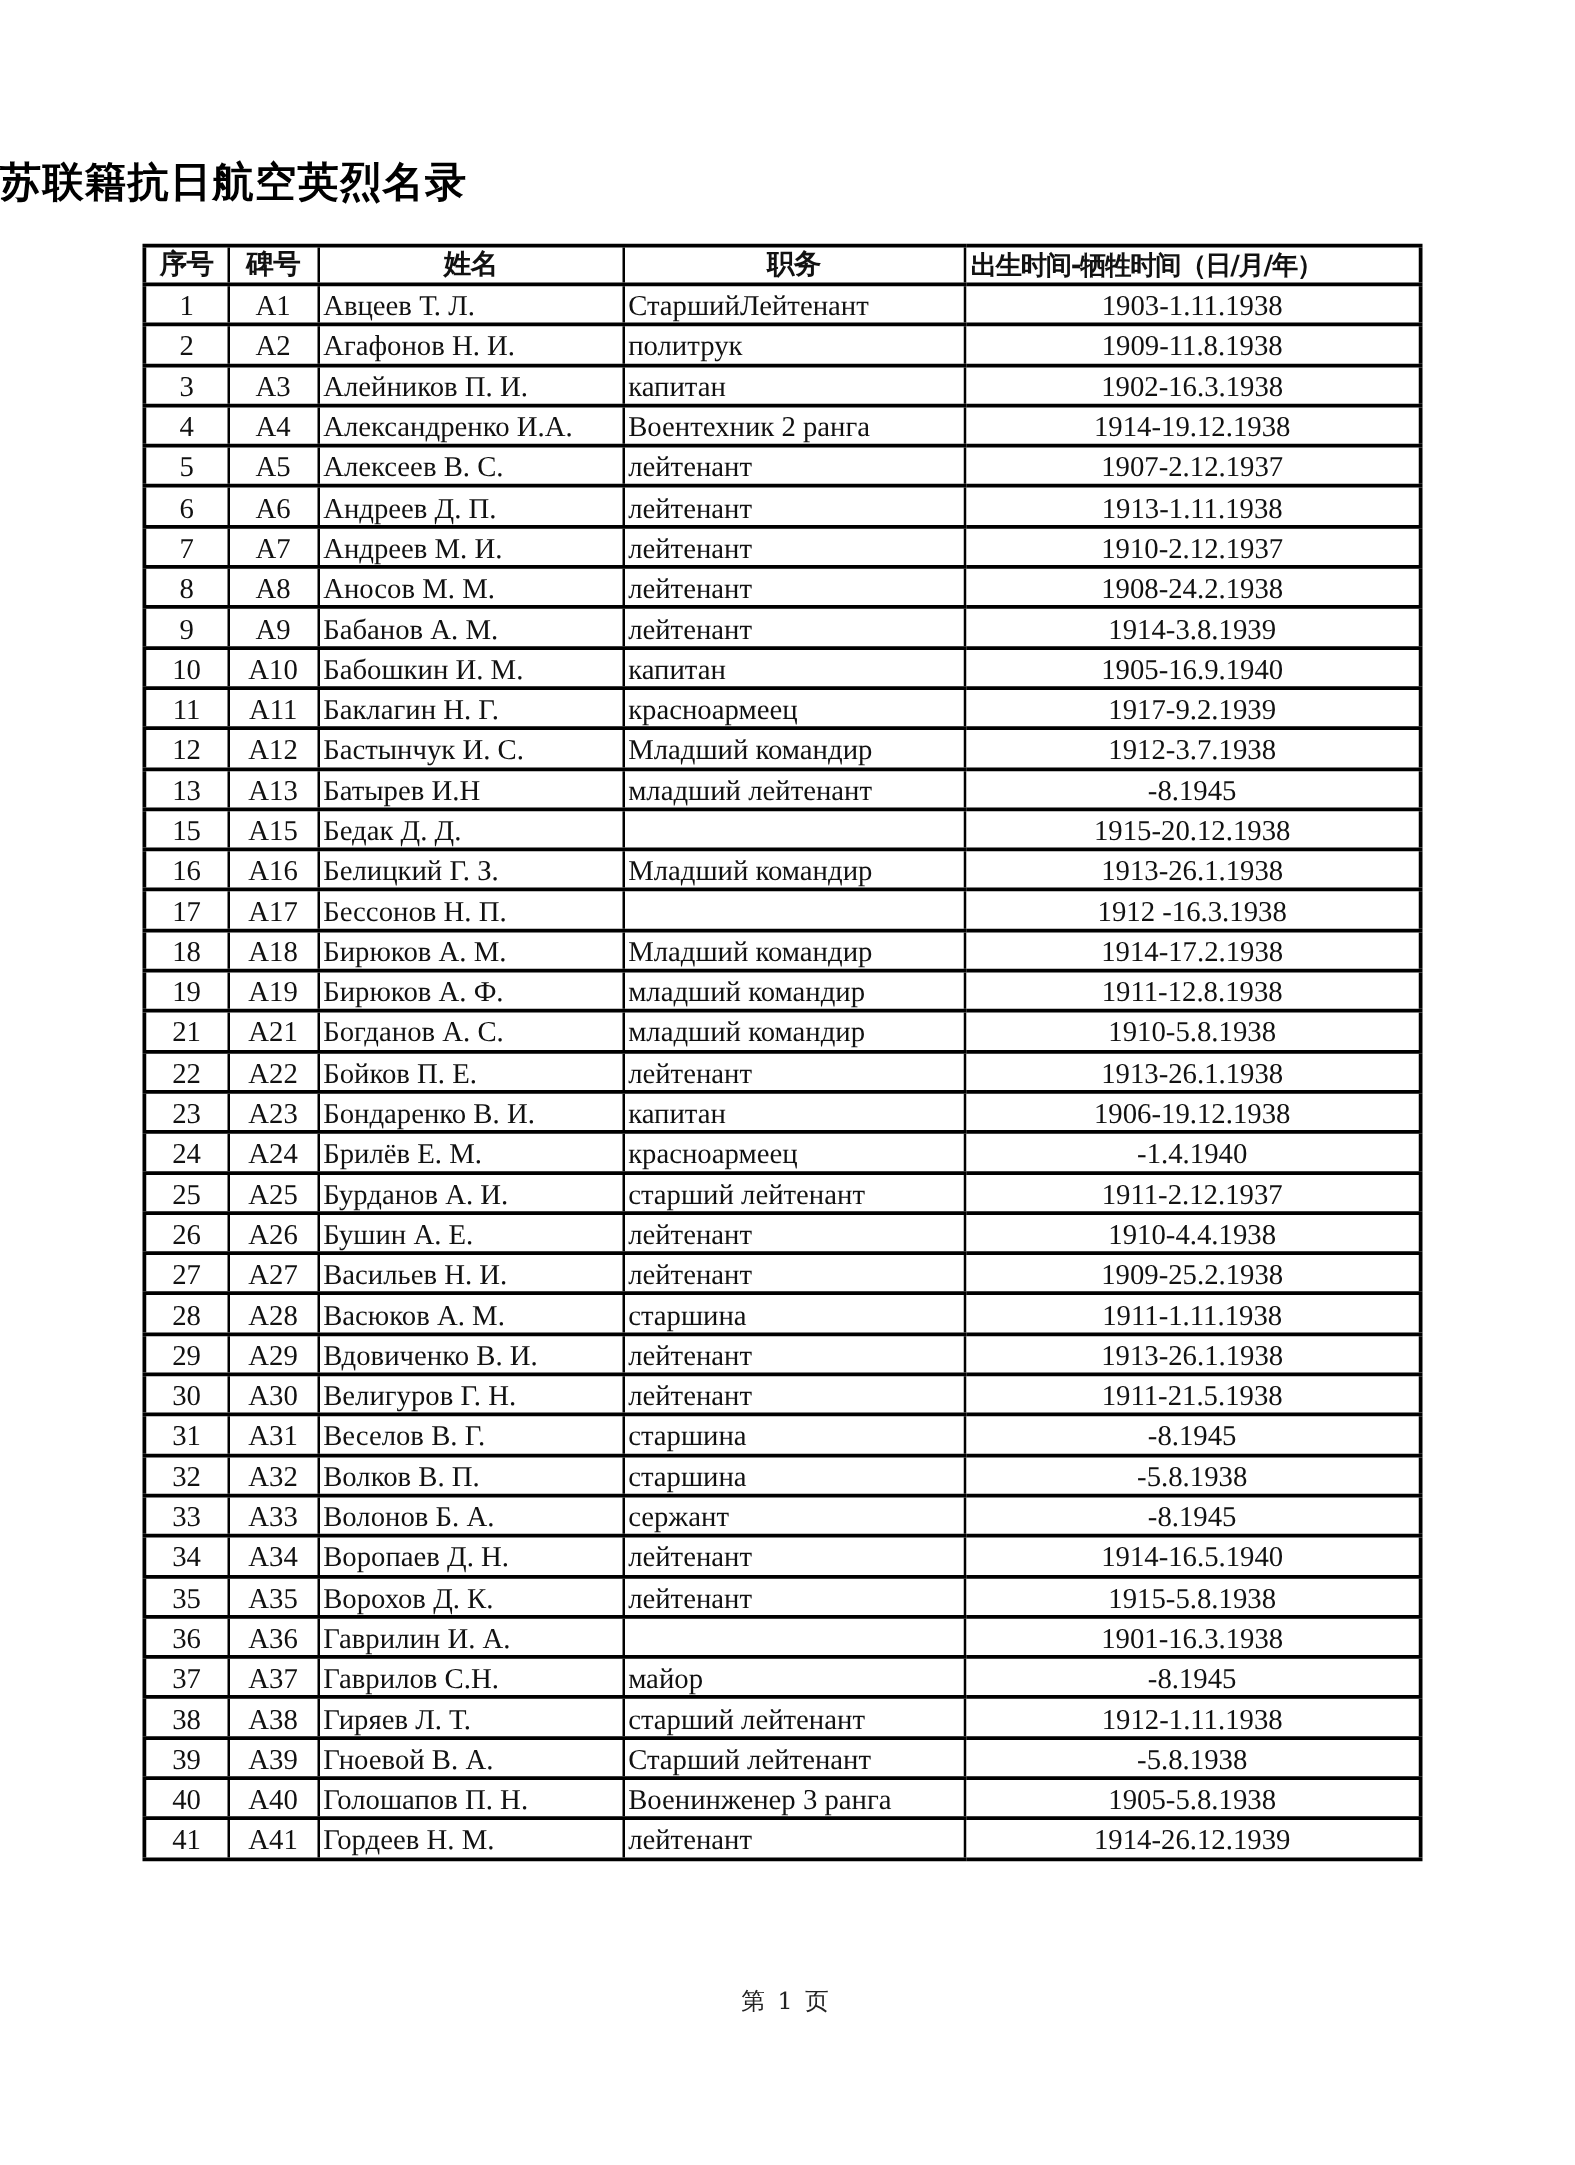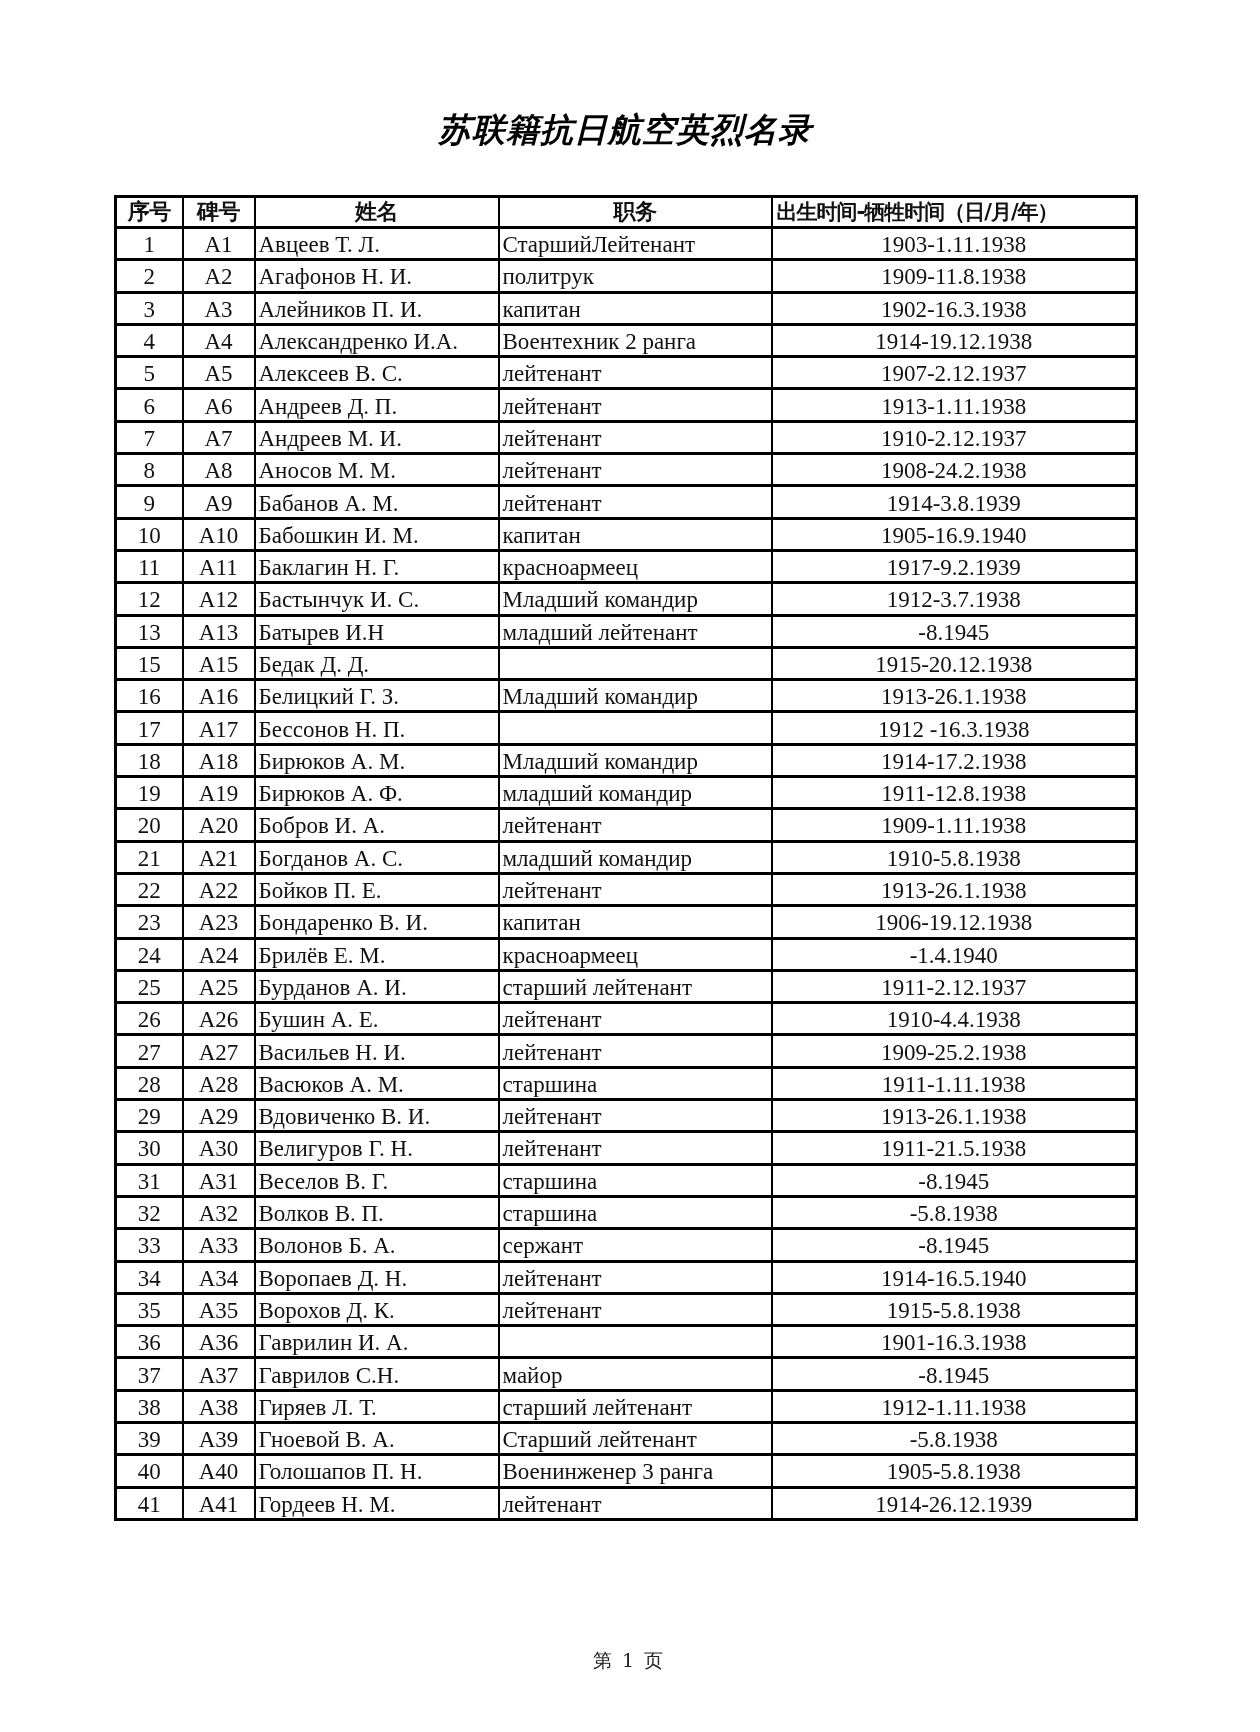--- a/index.html
+++ b/index.html
@@ -12,29 +12,27 @@
       height: 1732px;
       position: relative;
       overflow: hidden;
       font-family: "Liberation Serif", "DejaVu Serif", serif;
       color: #111111;
     }
     .title {
       position: absolute;
       left: 0;
       width: 1250px;
-      top: 108px;
-      text-align: center;
+      top: 124px;
       font-family: "DejaVu Sans", "Liberation Sans", sans-serif;
       font-weight: bold;
       font-size: 33px;
       letter-spacing: 1px;
       line-height: 44px;
       color: #000;
-      font-style: italic;
     }
     table.roster {
       position: absolute;
       left: 114px;
       top: 195px;
       width: 1021px;
       border-collapse: collapse;
       table-layout: fixed;
       border: 3px solid #000;
       padding-left: 32px;
@@ -74,21 +72,21 @@
       font-size: 23px;
       line-height: 27px;
       padding-top: 2px;
     }
     td.seq, td.code, td.dates { text-align: center; }
     td.name, td.rank { text-align: left; padding-left: 2px; }
     .footer {
       position: absolute;
       left: 0;
       width: 1256px;
-      top: 1648px;
+      top: 1588px;
       text-align: center;
       font-family: "DejaVu Serif", "Liberation Serif", serif;
       font-size: 19px;
       color: #222;
       word-spacing: 4px;
     }
   </style>
 </head>
 <body>
 
@@ -232,27 +230,20 @@
         <td class="dates">1914-17.2.1938</td>
       </tr>
       <tr>
         <td class="seq">19</td>
         <td class="code">A19</td>
         <td class="name">Бирюков А. Ф.</td>
         <td class="rank">младший командир</td>
         <td class="dates">1911-12.8.1938</td>
       </tr>
       <tr>
-        <td class="seq">20</td>
-        <td class="code">A20</td>
-        <td class="name">Бобров И. А.</td>
-        <td class="rank">лейтенант</td>
-        <td class="dates">1909-1.11.1938</td>
-      </tr>
-      <tr>
         <td class="seq">21</td>
         <td class="code">A21</td>
         <td class="name">Богданов А. С.</td>
         <td class="rank">младший командир</td>
         <td class="dates">1910-5.8.1938</td>
       </tr>
       <tr>
         <td class="seq">22</td>
         <td class="code">A22</td>
         <td class="name">Бойков П. Е.</td>

